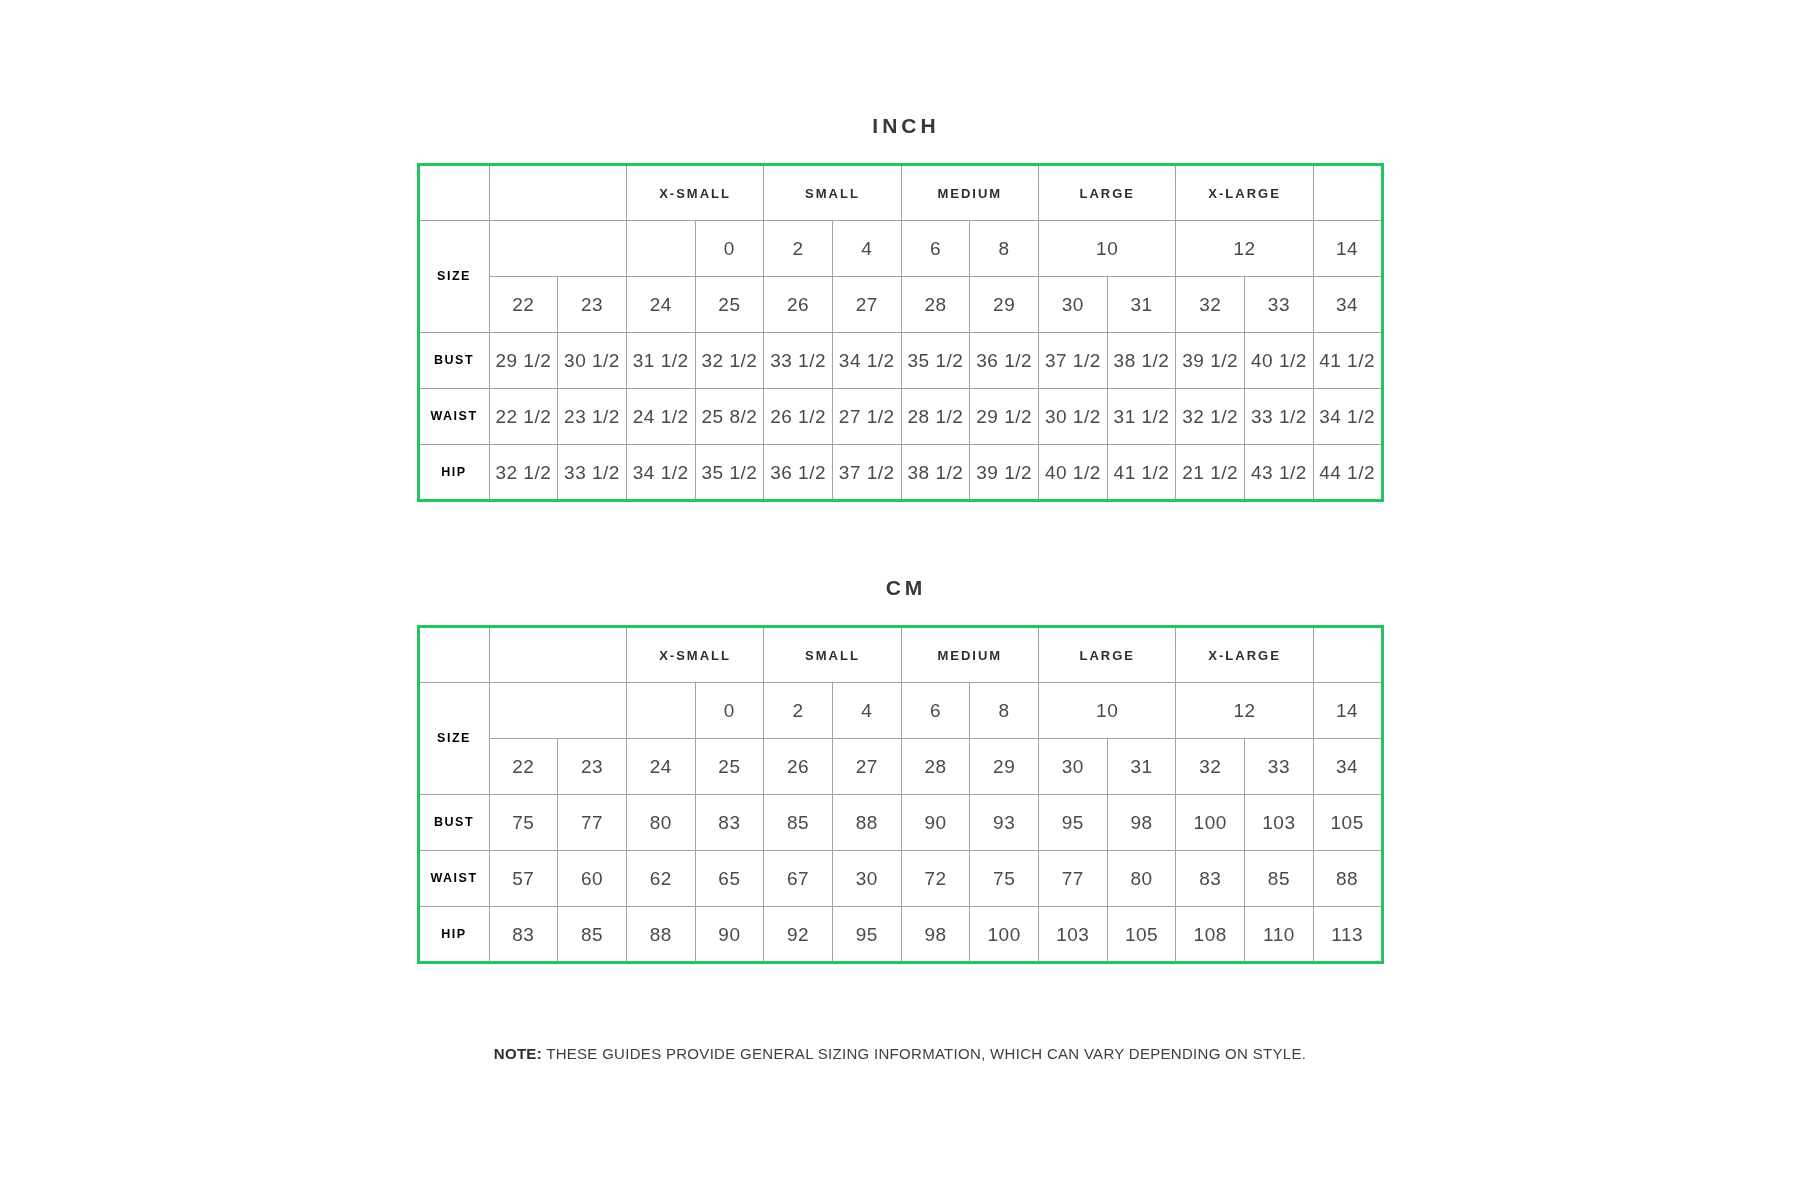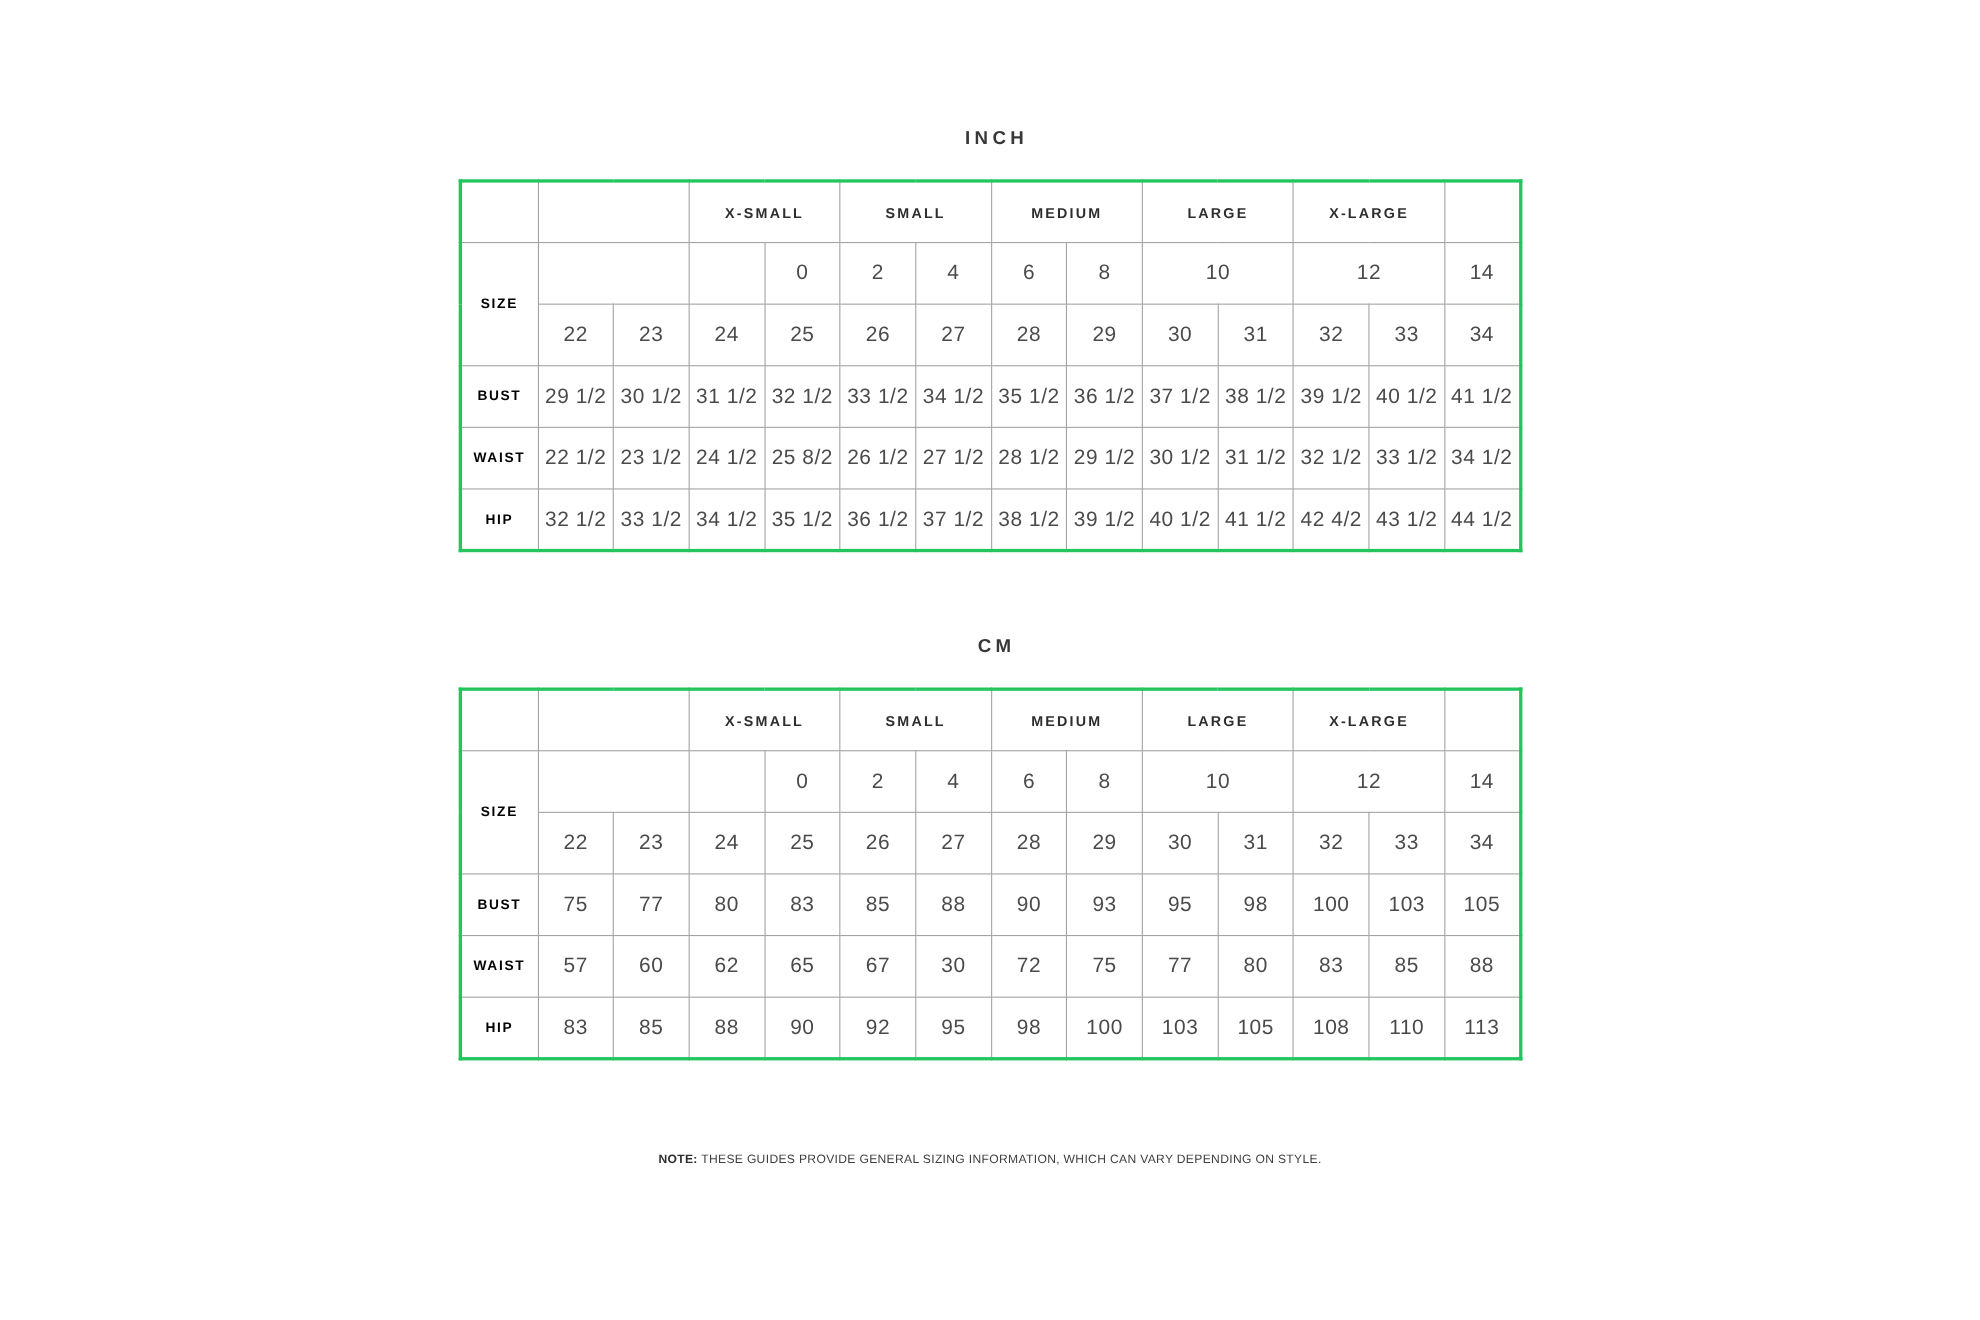--- a/index.html
+++ b/index.html
@@ -8,21 +8,21 @@
     width: 1800px;
     height: 1200px;
     background: #ffffff;
     font-family: "Liberation Sans", "DejaVu Sans", sans-serif;
     overflow: hidden;
   }
   .page { padding-top: 116px; }
   .guide { text-align: center; }
   .unit-title {
     margin: 0;
-    font-size: 17px;
+    font-size: 21px;
     font-weight: bold;
     letter-spacing: 4px;
     color: #383838;
     line-height: 20px;
     padding-left: 12px;
   }
   .table-host { margin-top: 27px; }
   .guide-cm { margin-top: 76px; }
   table.size-table {
     display: inline-table;
@@ -56,21 +56,21 @@
   }
   table.size-table td.row-label {
     font-size: 12.5px;
     font-weight: bold;
     letter-spacing: 1.5px;
     color: #000000;
   }
   .note {
     margin: 80px 0 0 0;
     text-align: center;
-    font-size: 11px;
+    font-size: 15px;
     letter-spacing: 0.3px;
     color: #3f3f3f;
     line-height: 20px;
   }
   .note .note-label { font-weight: bold; color: #2d2d2d; }
 </style>
 </head>
 <body>
 
 <main class="page">
@@ -168,21 +168,21 @@
               <td class="measure-cell">32 1/2</td>
               <td class="measure-cell">33 1/2</td>
               <td class="measure-cell">34 1/2</td>
               <td class="measure-cell">35 1/2</td>
               <td class="measure-cell">36 1/2</td>
               <td class="measure-cell">37 1/2</td>
               <td class="measure-cell">38 1/2</td>
               <td class="measure-cell">39 1/2</td>
               <td class="measure-cell">40 1/2</td>
               <td class="measure-cell">41 1/2</td>
-              <td class="measure-cell">42 4/2</td>
+              <td class="measure-cell">21 1/2</td>
               <td class="measure-cell">43 1/2</td>
               <td class="measure-cell">44 1/2</td>
             </tr>
           </tbody></table></div>
   </section>
 
   <section class="guide guide-cm">
     <h2 class="unit-title">CM</h2>
     <div class="table-host"><table class="size-table"><colgroup>
             <col class="label-col">

